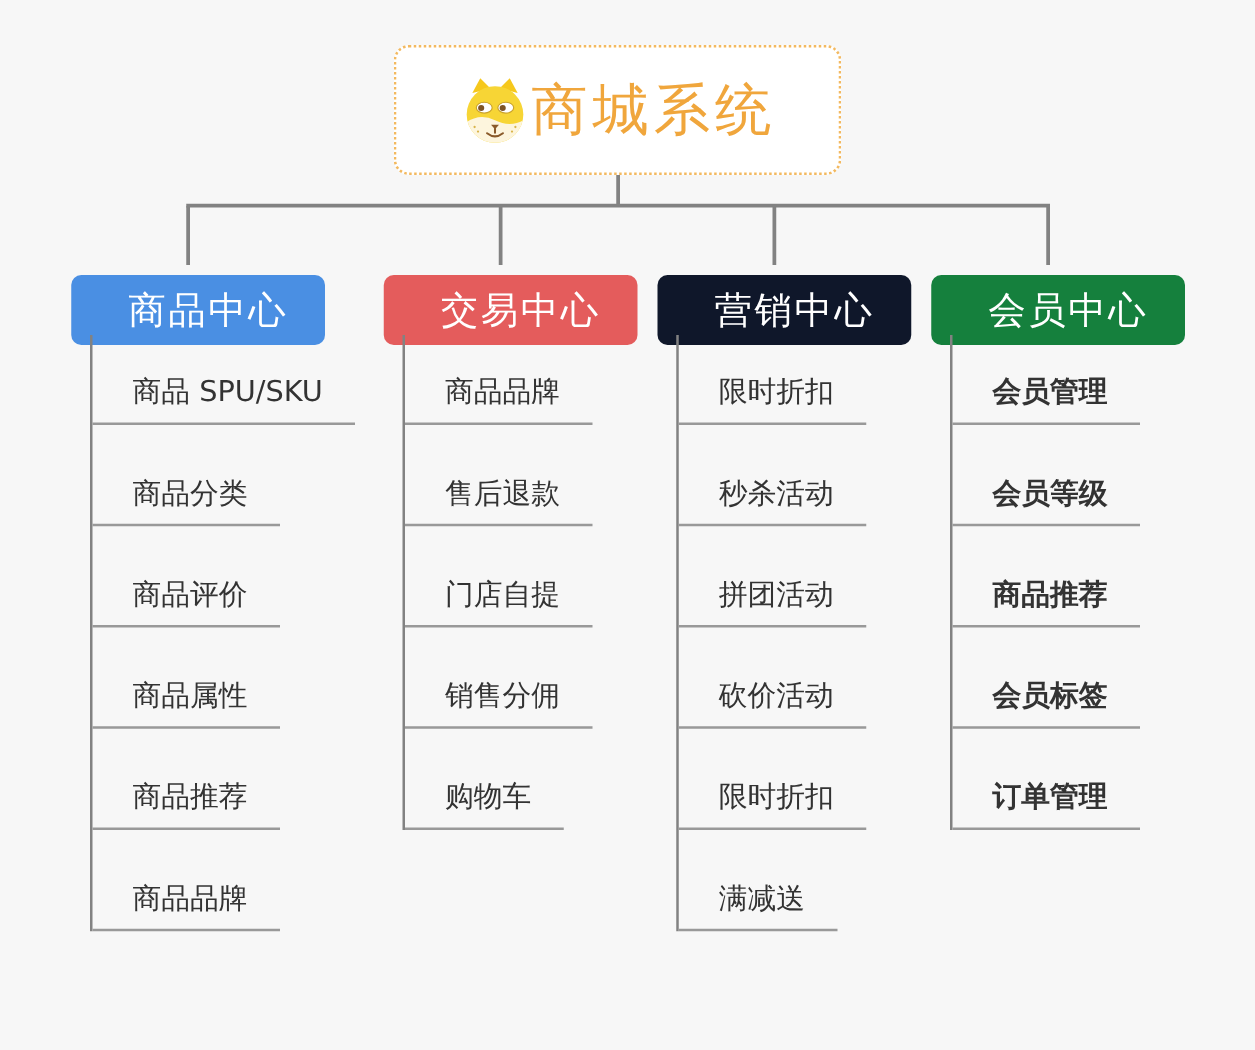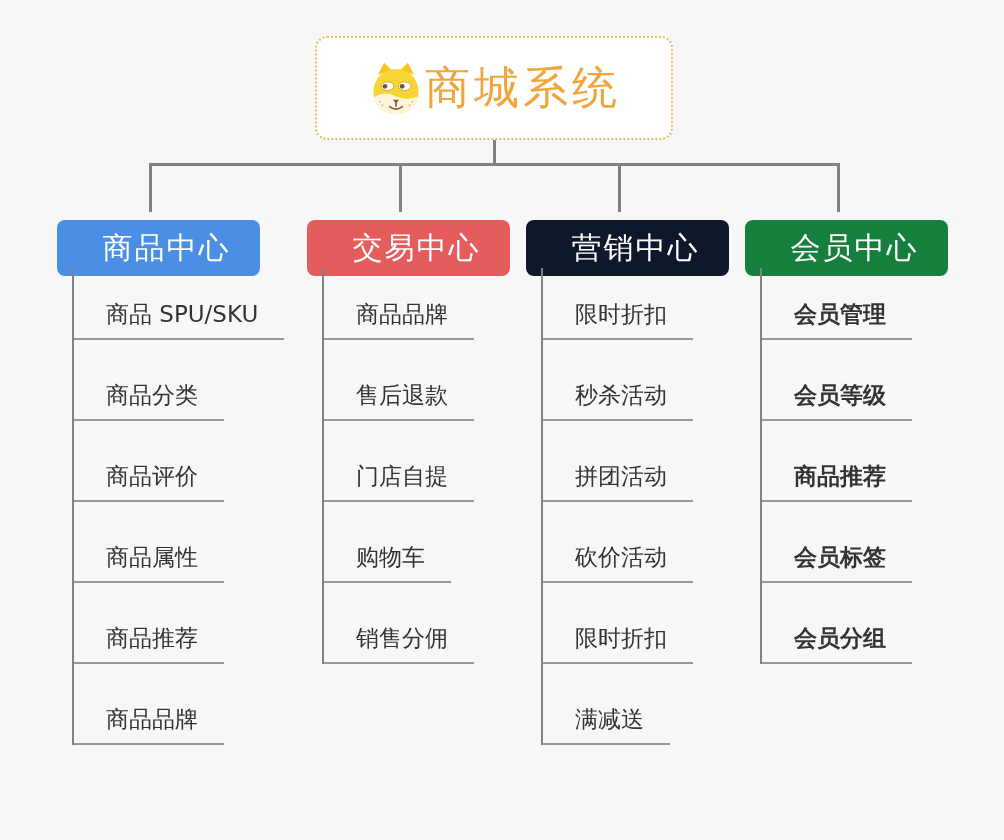--- a/index.html
+++ b/index.html
@@ -137,24 +137,24 @@
     <div class="leaf-slot first">
         <span class="leaf">商品品牌</span>
       </div>
     <div class="leaf-slot">
         <span class="leaf">售后退款</span>
       </div>
     <div class="leaf-slot">
         <span class="leaf">门店自提</span>
       </div>
     <div class="leaf-slot">
-        <span class="leaf">购物车</span>
+        <span class="leaf">销售分佣</span>
       </div>
     <div class="leaf-slot">
-        <span class="leaf">销售分佣</span>
+        <span class="leaf">购物车</span>
       </div>
   </div>
 
   <div class="leaf-col col-3">
     <div class="leaf-slot first">
         <span class="leaf">限时折扣</span>
       </div>
     <div class="leaf-slot">
         <span class="leaf">秒杀活动</span>
       </div>
@@ -179,17 +179,17 @@
     <div class="leaf-slot">
         <span class="leaf">会员等级</span>
       </div>
     <div class="leaf-slot">
         <span class="leaf">商品推荐</span>
       </div>
     <div class="leaf-slot">
         <span class="leaf">会员标签</span>
       </div>
     <div class="leaf-slot">
-        <span class="leaf">会员分组</span>
+        <span class="leaf">订单管理</span>
       </div>
   </div>
 
 </div>
 
 </body></html>

